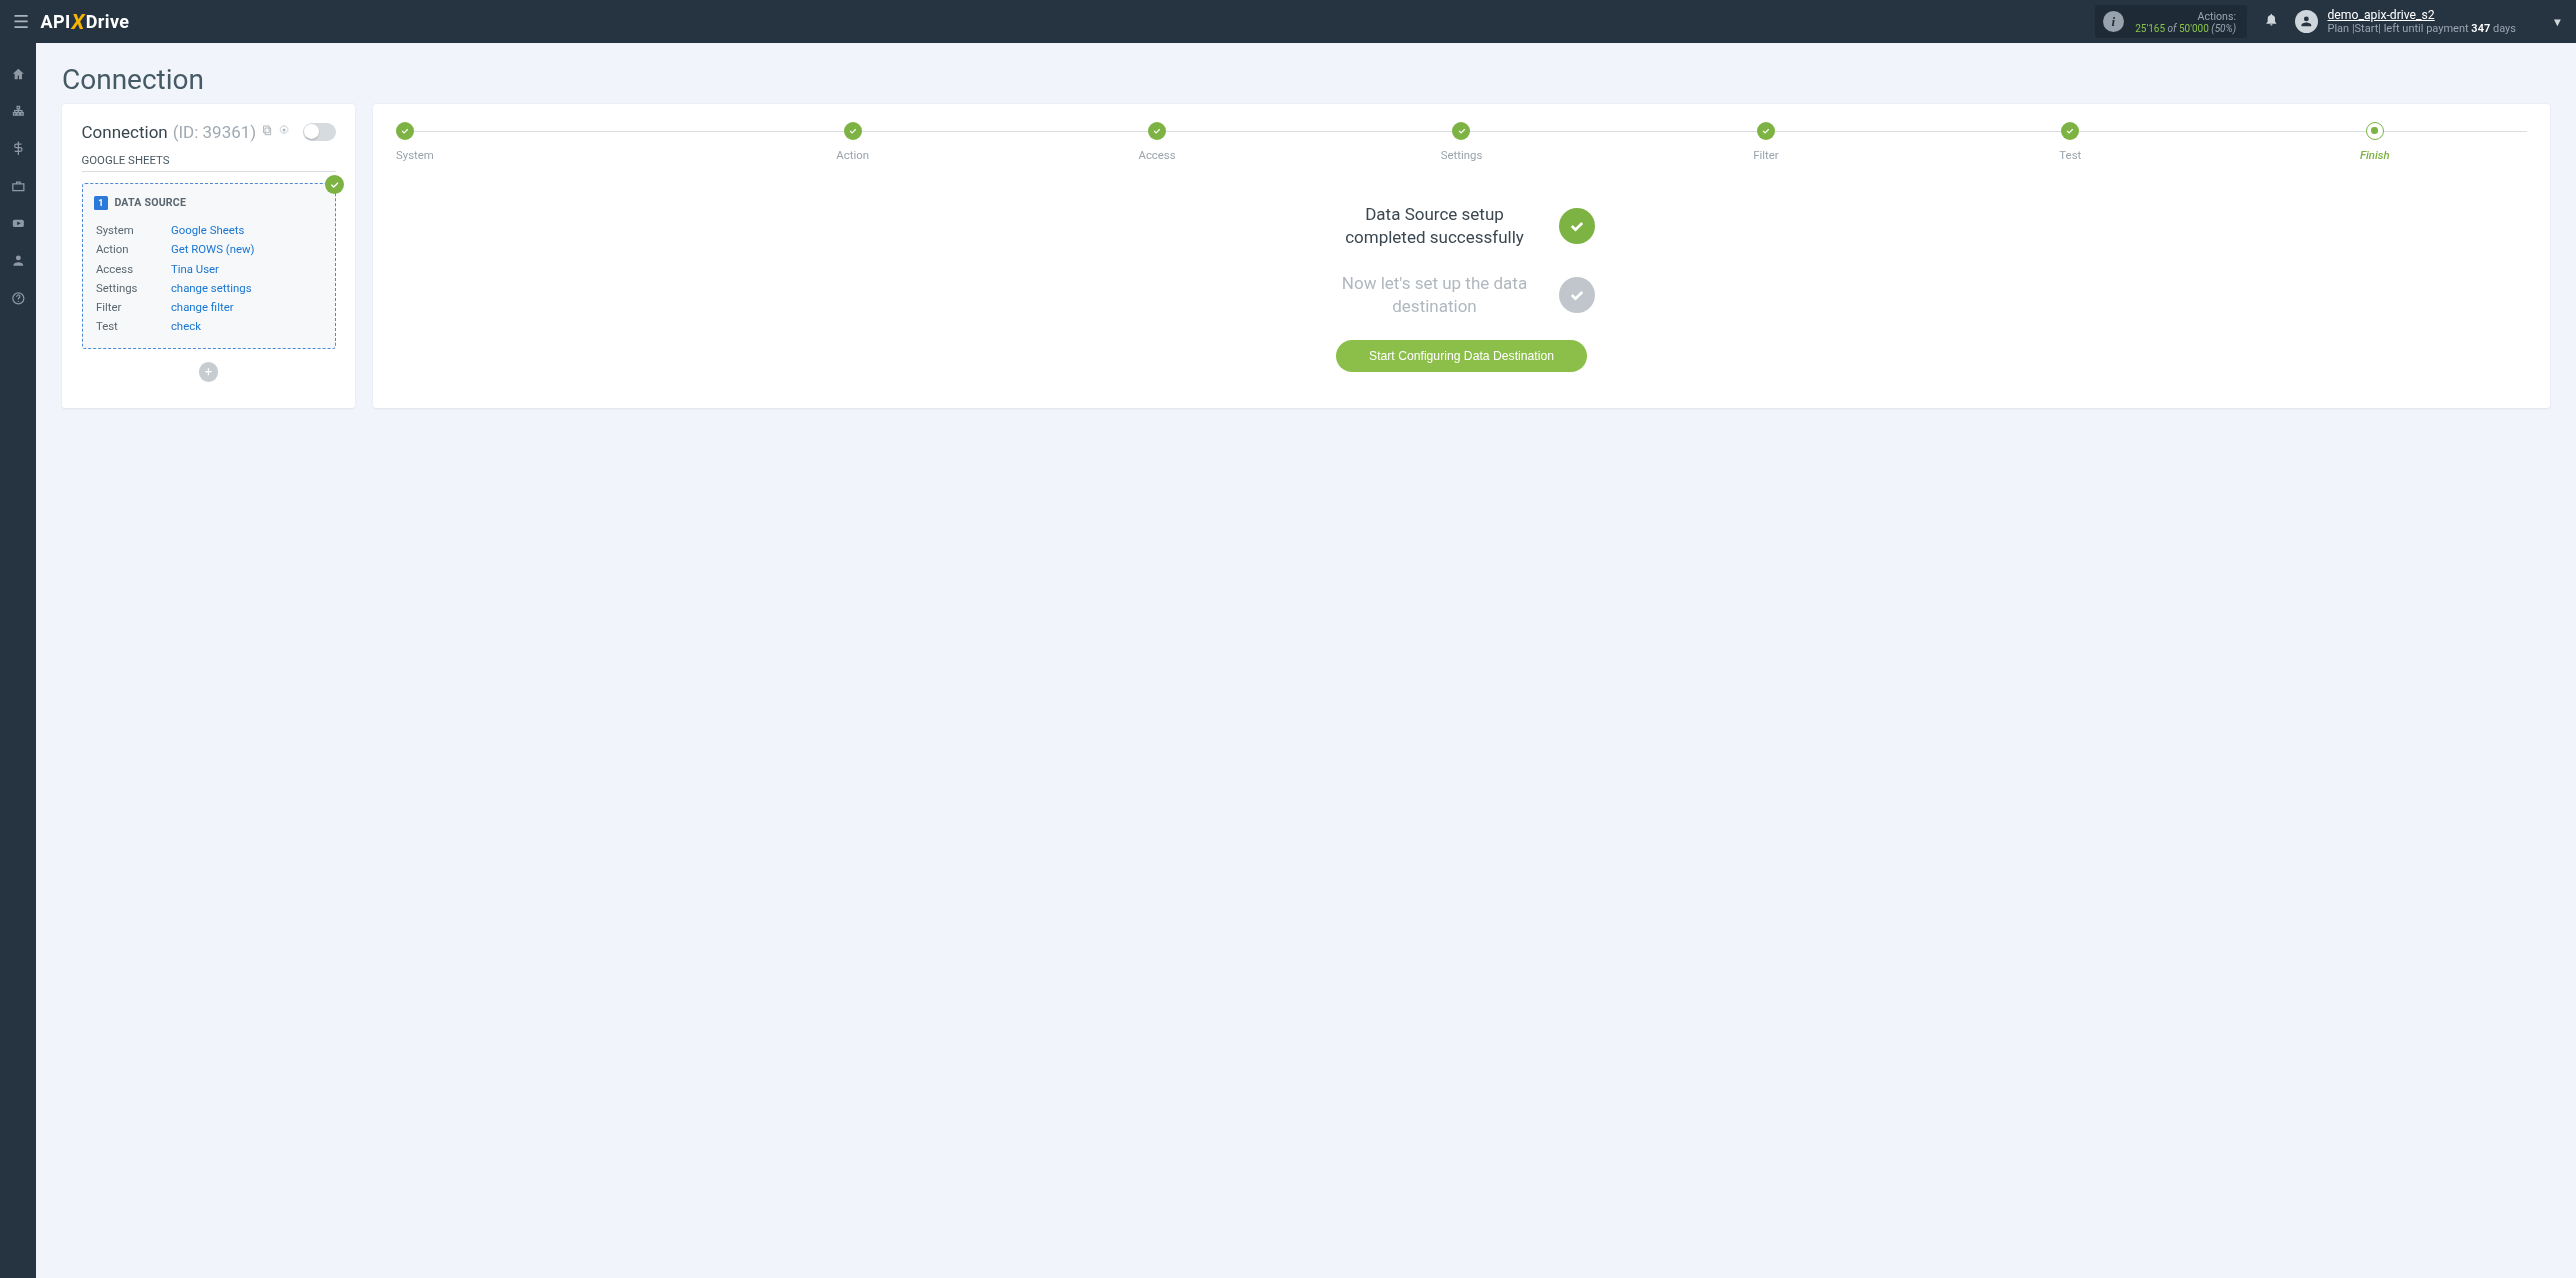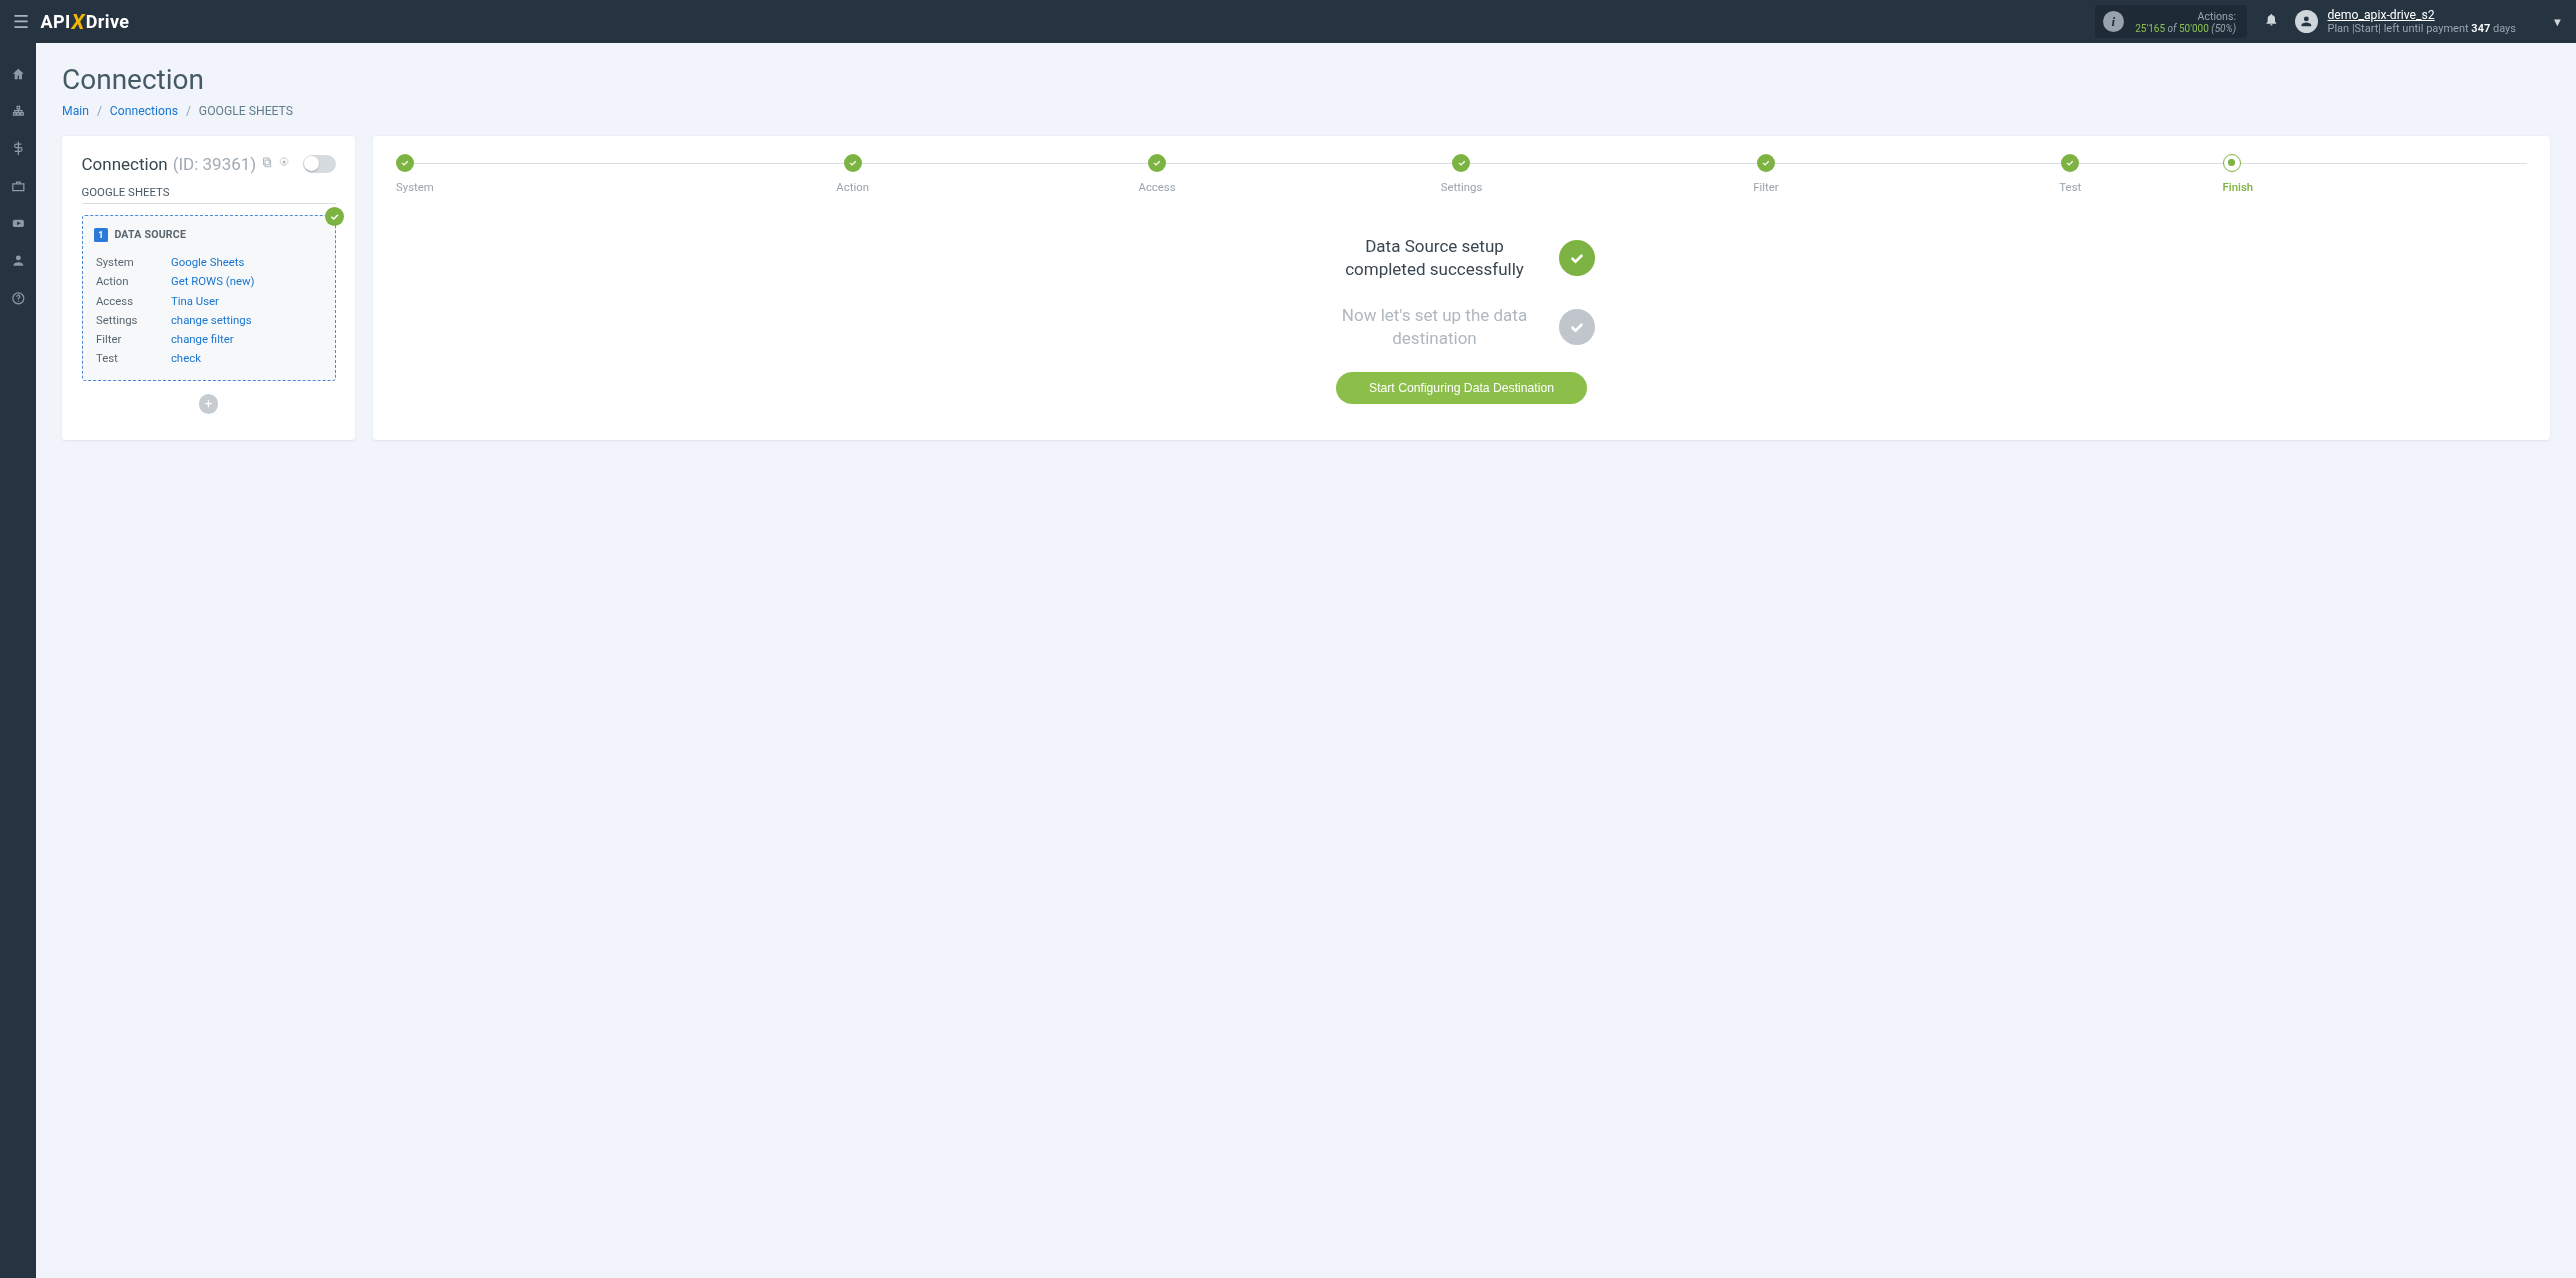--- a/index.html
+++ b/index.html
@@ -71,21 +71,21 @@
 
 .add-circle { width:19.5px; height:19.5px; border-radius:50%; background:#c7ccd1; color:#fff; display:flex; align-items:center; justify-content:center; font-size:13px; margin:13px auto 0; cursor:pointer; }
 
 
 .right-head { font-size:17px; color:#37474f; margin-bottom:19.5px; }
 .right-head .sub { color:#97a2ab; }
 
 .stepper { display:flex; align-items:flex-start; position:relative; margin-bottom:41px; }
 .step { flex:1; text-align:center; position:relative; }
 .step:first-child { text-align:left; }
-.step:last-child { text-align:left; }
+.step:last-child { text-align:center;font-style:italic; }
 .step .dot { width:18px; height:18px; border-radius:50%; display:inline-flex; align-items:center; justify-content:center; position:relative; z-index:2; background:#fff; }
 .step.done .dot { background:#7cb342; }
 .step.done .dot svg { width:9.8px; height:9.8px; stroke:#fff; stroke-width:3; fill:none; }
 .step.current .dot { border:1.6px solid #7cb342; }
 .step.current .dot::after { content:""; width:6.5px; height:6.5px; border-radius:50%; background:#7cb342; }
 .step .lbl { margin-top:8.1px; font-size:11.4px; color:#9aa3ab; }
 .step.current .lbl { color:#7cb342; font-weight:500; }
 .step-line { position:absolute; top:9px; left:0; right:0; height:0.8px; background:#d9dee3; z-index:1; }
 
 .status-block { text-align:center; display:flex; flex-direction:column; align-items:center; gap:23px; }
@@ -177,27 +177,20 @@
   <div class="rail-icon">
       <svg viewBox="0 0 24 24">
         <circle cx="12" cy="12" r="9" fill="none" stroke="#8f99a4" stroke-width="2"></circle>
         <path d="M9.5 9a2.5 2.5 0 1 1 3.5 2.3c-.9.4-1 1-1 1.7M12 17h.01" stroke="#8f99a4" stroke-width="2" fill="none" stroke-linecap="round"></path>
       </svg>
     </div>
 </div>
 
 <div class="page">
   <h1 class="page-title">Connection</h1>
-  <div class="breadcrumb">
-    <a href="#">Main</a>
-    <span class="sep">/</span>
-    <a href="#">Connections</a>
-    <span class="sep">/</span>
-    <span class="current">GOOGLE SHEETS</span>
-  </div>
 
   <div class="layout">
 
     <div class="card left-card">
       <div class="conn-head">
         <span class="t">Connection </span>
         <span class="id">(ID: 39361)</span>
         <span class="mini-icon"><svg viewBox="0 0 24 24">
               <rect x="8" y="8" width="11" height="13" rx="1" fill="none" stroke="#b0b8bf" stroke-width="2"></rect>
               <rect x="5" y="4" width="11" height="13" rx="1" fill="none" stroke="#b0b8bf" stroke-width="2"></rect>

